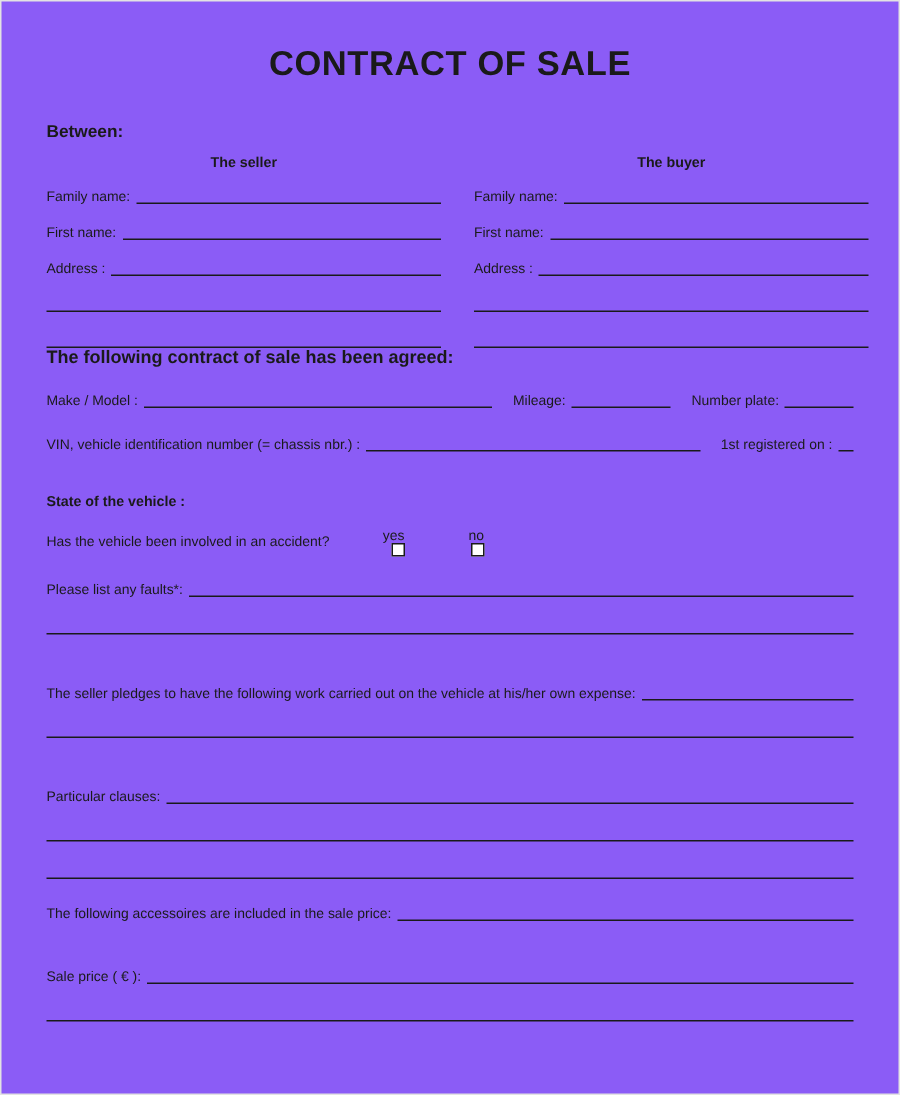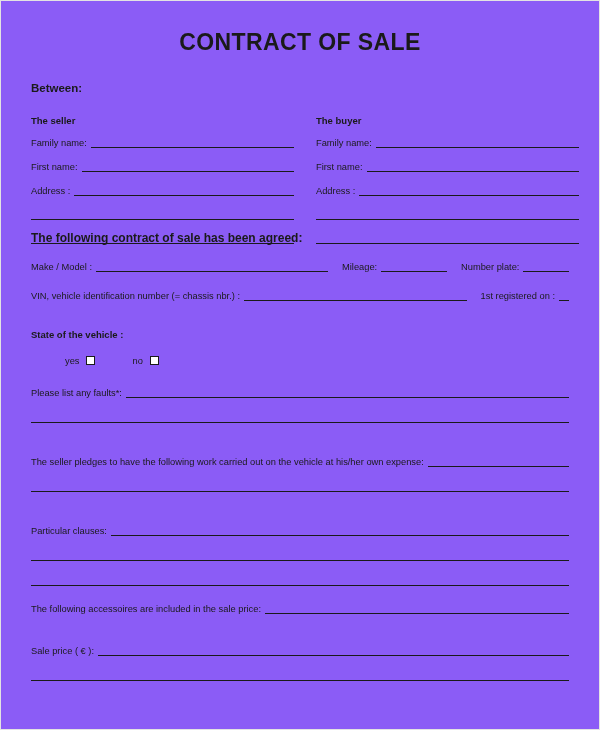--- a/index.html
+++ b/index.html
@@ -65,22 +65,23 @@
   }
 
   
   .parties {
     position: relative;
     margin-top: 9px;
     height: 120px;
   }
   .col {
     position: absolute;
-    top: 12px;
+    top: 0;
     width: 263px;
+    text-align: center;
   }
   .col.left  { left: 0; }
   .col.right { left: 285px; }
 
   .field-row {
     display: flex;
     align-items: flex-end;
     height: 24px;
   }
   .field-label {
@@ -132,22 +133,23 @@
   .accident-row {
     display: flex;
     align-items: center;
     height: 22px;
     margin-top: 10px;
     font-size: 9.3px;
   }
   .accident-q { white-space: nowrap; }
   .choice {
     display: flex;
-    align-items: flex-start;
+    align-items: flex-end;
     white-space: nowrap;
+    flex-direction: column;
   }
   .choice-yes { margin-left: 34px; }
   .choice-no  { margin-left: 37px; }
   .checkbox {
     display: inline-block;
     width: 9px;
     height: 9px;
     border: 1px solid #1a1a1a;
     margin-left: 7px;
     background: #fff;
@@ -267,20 +269,21 @@
       <span class="gap-sm"></span>
       <span class="seg w-reg">
         <span class="field-label">1st registered on :</span>
         <span class="rule"></span>
       </span>
     </div>
 
     <div class="h-sub state-head">State of the vehicle :</div>
 
     <div class="accident-row">
+      <span class="accident-q">Has the vehicle been involved in an accident?</span>
       <span class="choice choice-yes">
         <span>yes</span>
         <span class="checkbox"></span>
       </span>
       <span class="choice choice-no">
         <span>no</span>
         <span class="checkbox"></span>
       </span>
     </div>
 

